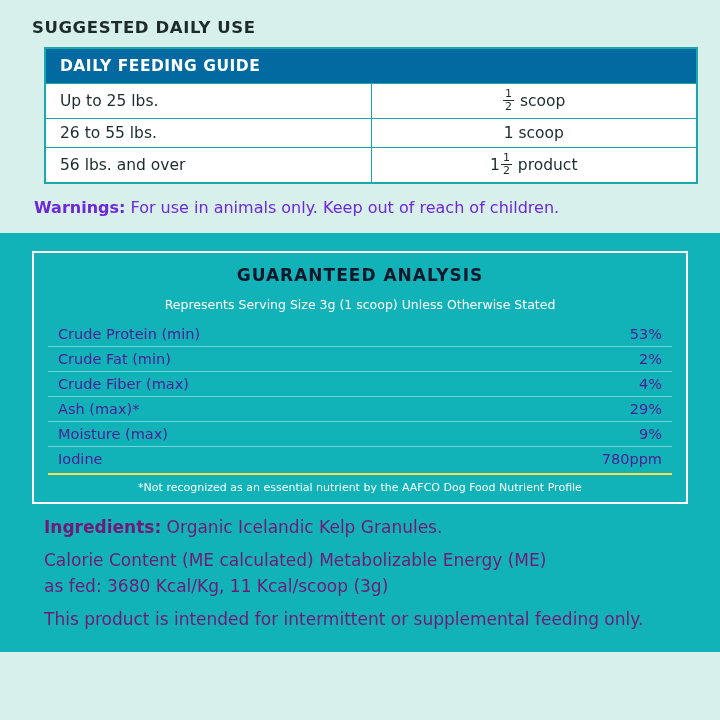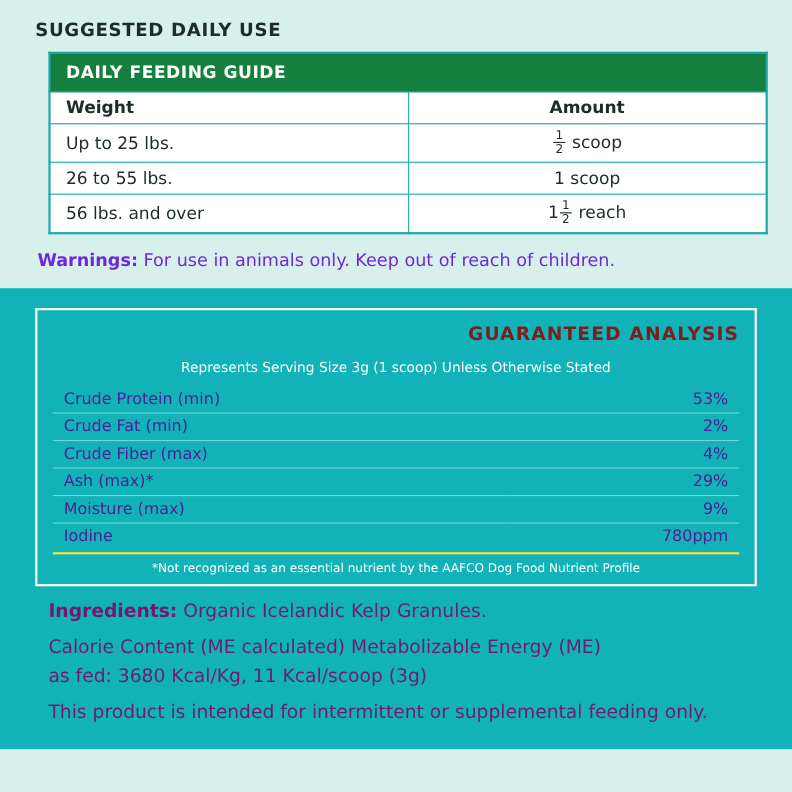--- a/index.html
+++ b/index.html
@@ -43,21 +43,21 @@
   }
   
   .feeding-table {
     border: 2px solid #1aa8ac;
     border-collapse: collapse;
     width: 654px;
     margin: 0 auto 0 12px;
     table-layout: fixed;
   }
   .feeding-table .head-row td {
-    background: #15803d;
+    background: #0369a1;
     color: #ffffff;
     font-size: 15.5px;
     font-weight: bold;
     letter-spacing: 0.5px;
     padding: 8px 14px;
     border: none;
   }
   .feeding-table td {
     border: 1px solid #1aa8ac;
     padding: 5px 14px;
@@ -95,26 +95,26 @@
     padding: 18px 32px 10px 32px;
     box-sizing: border-box;
     color: #ffffff;
   }
   .ga-box {
     border: 2px solid #ffffff;
     padding: 10px 14px 8px 14px;
     box-sizing: border-box;
   }
   .ga-title {
-    text-align: right;
+    text-align: center;
     font-size: 17px;
     font-weight: bold;
     letter-spacing: 1px;
     margin: 2px 0 12px 0;
-    color: #7f1d1d;
+    color: #0f172a;
   }
   .ga-sub {
     text-align: center;
     font-size: 12.5px;
     color: #ffffff;
     margin-bottom: 10px;
   }
   .ga-table {
     width: 100%;
     border-collapse: collapse;
@@ -155,35 +155,31 @@
 <div class="page">
 
   <div class="top-section">
     <h1 class="section-title">SUGGESTED DAILY USE</h1>
 
     <table class="feeding-table">
       <tbody>
           <tr class="head-row">
         <td colspan="2">DAILY FEEDING GUIDE</td>
       </tr>
-      <tr class="sub-head">
-        <td class="col-weight">Weight</td>
-        <td class="col-amount">Amount</td>
-      </tr>
       <tr>
         <td class="col-weight">Up to 25 lbs.</td>
         <td class="col-amount"><span class="frac"><span class="num">1</span><span class="den">2</span></span> <span>scoop</span></td>
       </tr>
       <tr>
         <td class="col-weight">26 to 55 lbs.</td>
         <td class="col-amount">1 scoop</td>
       </tr>
       <tr>
         <td class="col-weight">56 lbs. and over</td>
-        <td class="col-amount"><span>1</span><span class="frac"><span class="num">1</span><span class="den">2</span></span> <span>reach</span></td>
+        <td class="col-amount"><span>1</span><span class="frac"><span class="num">1</span><span class="den">2</span></span> <span>product</span></td>
       </tr>
     </tbody>
       </table>
 
     <p class="warnings"><b>Warnings:</b><span> For use in animals only. Keep out of reach of children.</span></p>
   </div>
 
   <div class="bottom-section">
     <div class="ga-box">
       <div class="ga-title">GUARANTEED ANALYSIS</div>

